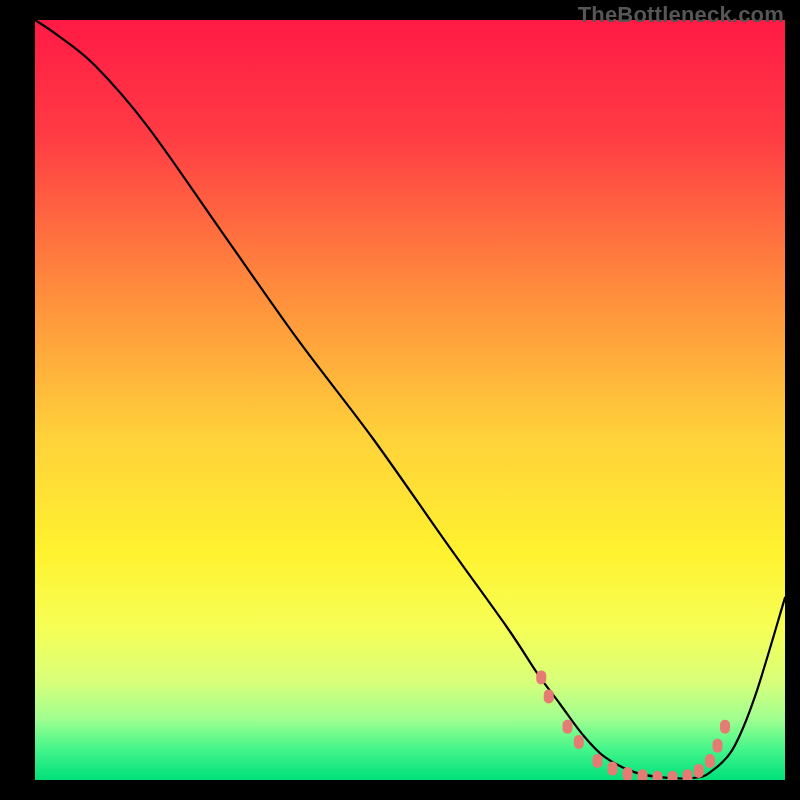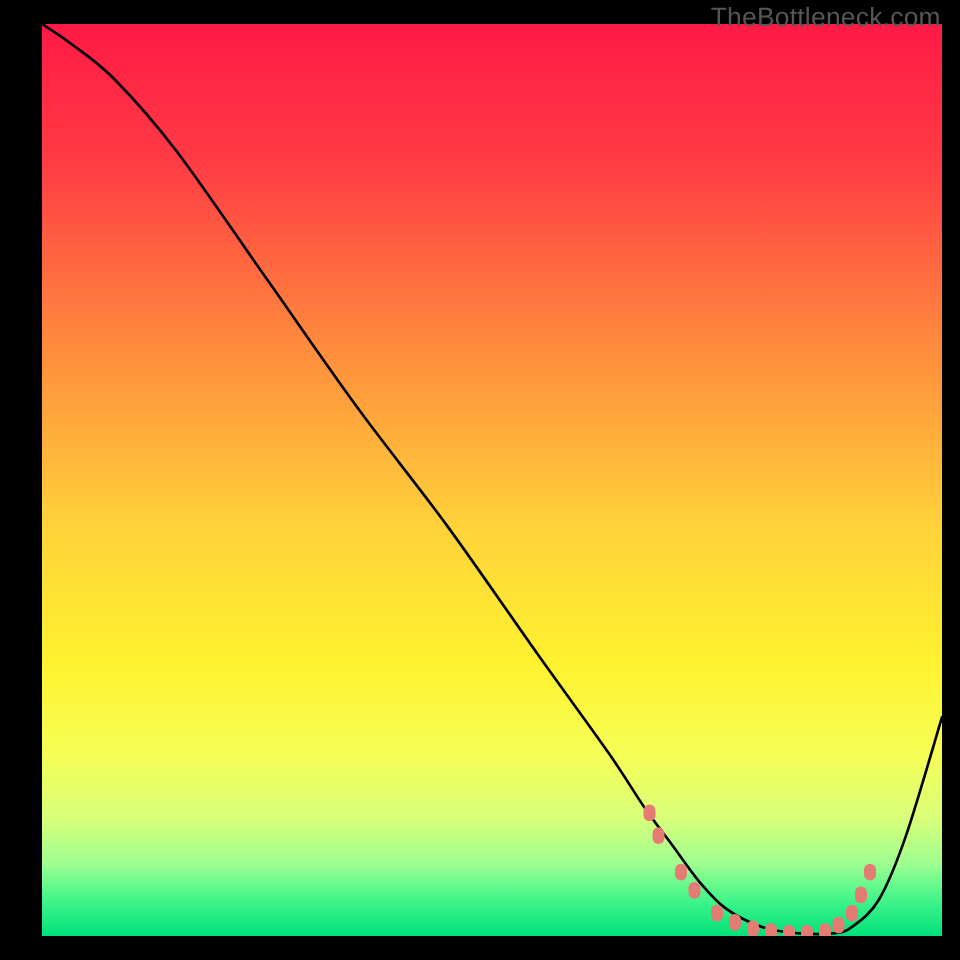--- a/index.html
+++ b/index.html
@@ -25,21 +25,21 @@
     width: 750px;
     height: 760px;
     overflow: hidden;
   }
   .watermark {
     position: absolute;
     top: 2px;
     right: 16px;
     font-family: Arial, Helvetica, sans-serif;
     font-size: 22px;
-    font-weight: 400;
+    font-weight: 700;
     color: #565656;
     letter-spacing: 0.2px;
   }
   svg { display: block; }
 </style>
 </head>
 <body>
 
 <div class="frame">
   <div class="plot">

